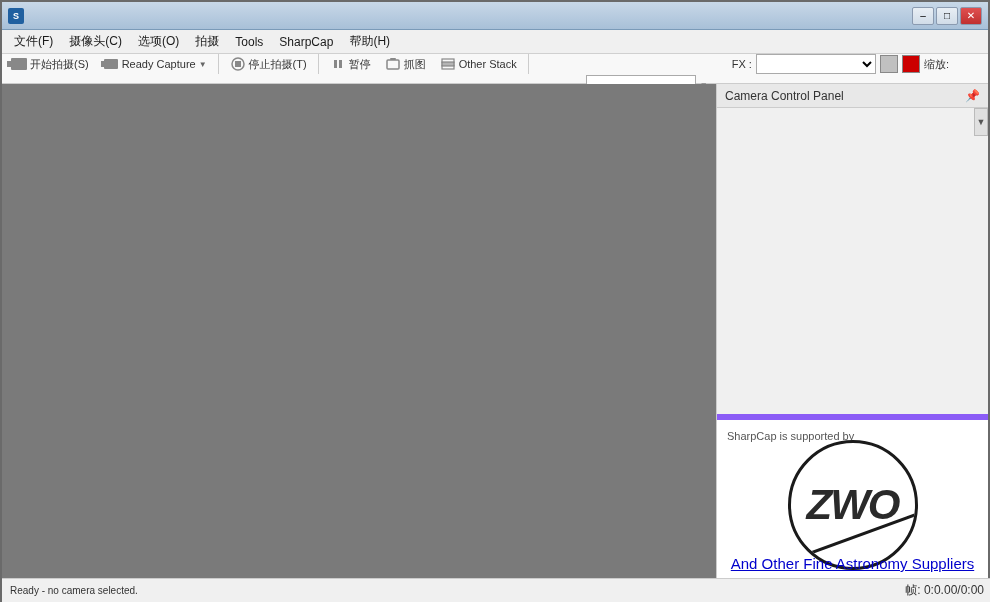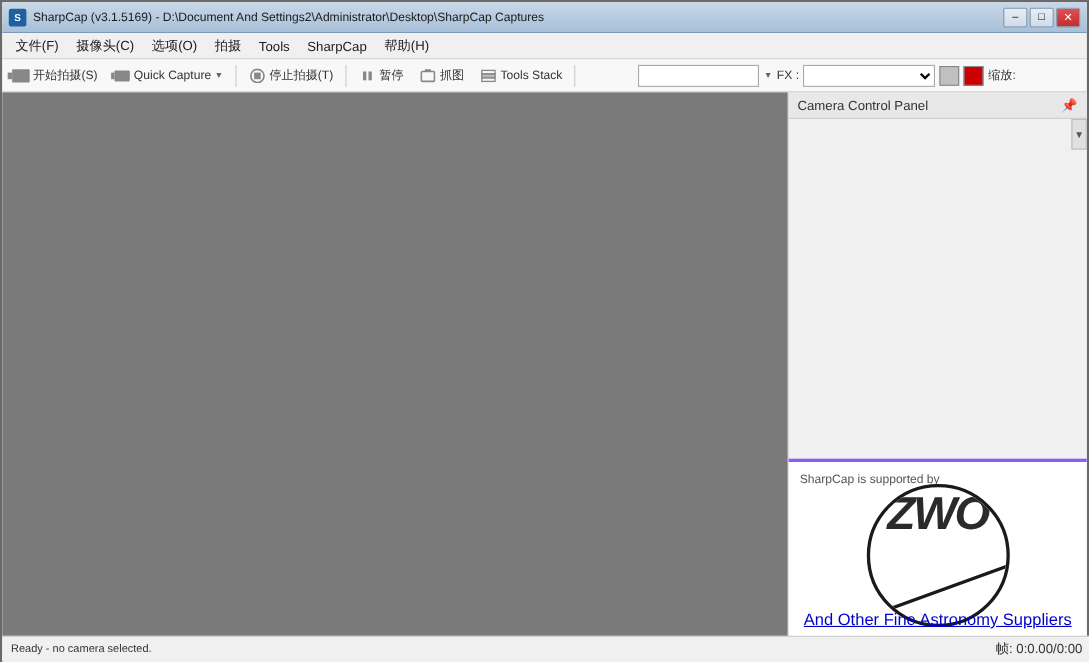--- a/index.html
+++ b/index.html
@@ -81,21 +81,21 @@
       font-size: 12px;
       color: #1a1a1a;
     }
 
     
     #toolbar {
       height: 30px;
       background: #f8f8f8;
       border-bottom: 1px solid #cccccc;
       display: flex;
-      align-items: center;
+      align-items: flex-start;
       padding: 0 4px;
       gap: 4px;
     }
     .toolbar-btn {
       display: flex;
       align-items: center;
       gap: 3px;
       padding: 2px 5px;
       cursor: pointer;
       font-size: 11px;
@@ -119,21 +119,21 @@
     .btn-arrow {
       font-size: 8px;
       color: #666;
     }
 
     
     .fx-area {
       display: flex;
       align-items: center;
       gap: 4px;
-      margin-left: 0;
+      margin-left: 20px;
     }
     .fx-label {
       font-size: 11px;
       color: #333;
     }
     .fx-select {
       height: 20px;
       width: 120px;
       border: 1px solid #aaa;
       background: white;
@@ -191,21 +191,21 @@
     
     #right-panel {
       width: 272px;
       background: #f0f0f0;
       border-left: 1px solid #cccccc;
       display: flex;
       flex-direction: column;
     }
     #camera-control-panel {
       flex: 1;
-      border-bottom: 3px solid #8b5cf6;
+      border-bottom: 6px solid #8b5cf6;
       overflow-y: auto;
     }
     #camera-control-header {
       height: 24px;
       background: #e8e8e8;
       border-bottom: 1px solid #cccccc;
       display: flex;
       align-items: center;
       justify-content: space-between;
       padding: 0 8px;
@@ -242,20 +242,21 @@
       align-items: center;
       justify-content: center;
       margin-top: 10px;
     }
     #zwo-circle {
       width: 130px;
       height: 130px;
       border: 3px solid #1a1a1a;
       border-radius: 50%;
       display: flex;
+      align-items: center;
       justify-content: center;
       position: relative;
       overflow: hidden;
     }
     #zwo-text {
       font-size: 42px;
       font-weight: bold;
       color: #2a2a2a;
       font-style: italic;
       letter-spacing: -2px;
@@ -354,21 +355,20 @@
       height: 6px;
       background: #888;
     }
   </style>
 </head>
 <body>
 
 <div id="titlebar">
   <div id="titlebar-left">
     <div id="app-icon">S</div>
-    <span id="title-text">SharpCap (v3.1.5169) - D:\Document And Settings2\Administrator\Desktop\SharpCap Captures</span>
   </div>
   <div id="titlebar-buttons">
     <div class="title-btn">–</div>
     <div class="title-btn">□</div>
     <div class="title-btn close">✕</div>
   </div>
 </div>
 
 <div id="menubar">
   <div class="menu-item">文件(F)</div>
@@ -386,21 +386,21 @@
     <div class="toolbar-icon">
       <div class="cam-icon"></div>
     </div>
     <span>开始拍摄(S)</span>
   </div>
 
   <div class="toolbar-btn">
     <div class="toolbar-icon">
       <div class="cam-icon-small"></div>
     </div>
-    <span>Quick Capture</span>
+    <span>Ready Capture</span>
     <span class="btn-arrow">▼</span>
   </div>
 
   <div class="toolbar-separator"></div>
 
   <div class="toolbar-btn">
     <div class="toolbar-icon">
       <svg width="14" height="14" viewBox="0 0 14 14">
           <circle cx="7" cy="7" r="6" fill="none" stroke="#888" stroke-width="1.5"></circle>
           <rect x="4" y="4" width="6" height="6" fill="#888"></rect>
@@ -432,21 +432,21 @@
   </div>
 
   <div class="toolbar-btn">
     <div class="toolbar-icon">
       <svg width="14" height="14" viewBox="0 0 14 14">
           <rect x="1" y="8" width="12" height="4" fill="none" stroke="#888" stroke-width="1.2"></rect>
           <rect x="1" y="5" width="12" height="4" fill="none" stroke="#888" stroke-width="1.2"></rect>
           <rect x="1" y="2" width="12" height="4" fill="none" stroke="#888" stroke-width="1.2"></rect>
         </svg>
     </div>
-    <span>Tools Stack</span>
+    <span>Other Stack</span>
   </div>
 
   <div class="toolbar-separator"></div>
 
   <div class="target-area">
     <span class="target-label">目标名字:</span>
     <input class="target-input" type="text" value="" style="">
     <span class="btn-arrow">▼</span>
   </div>
 

